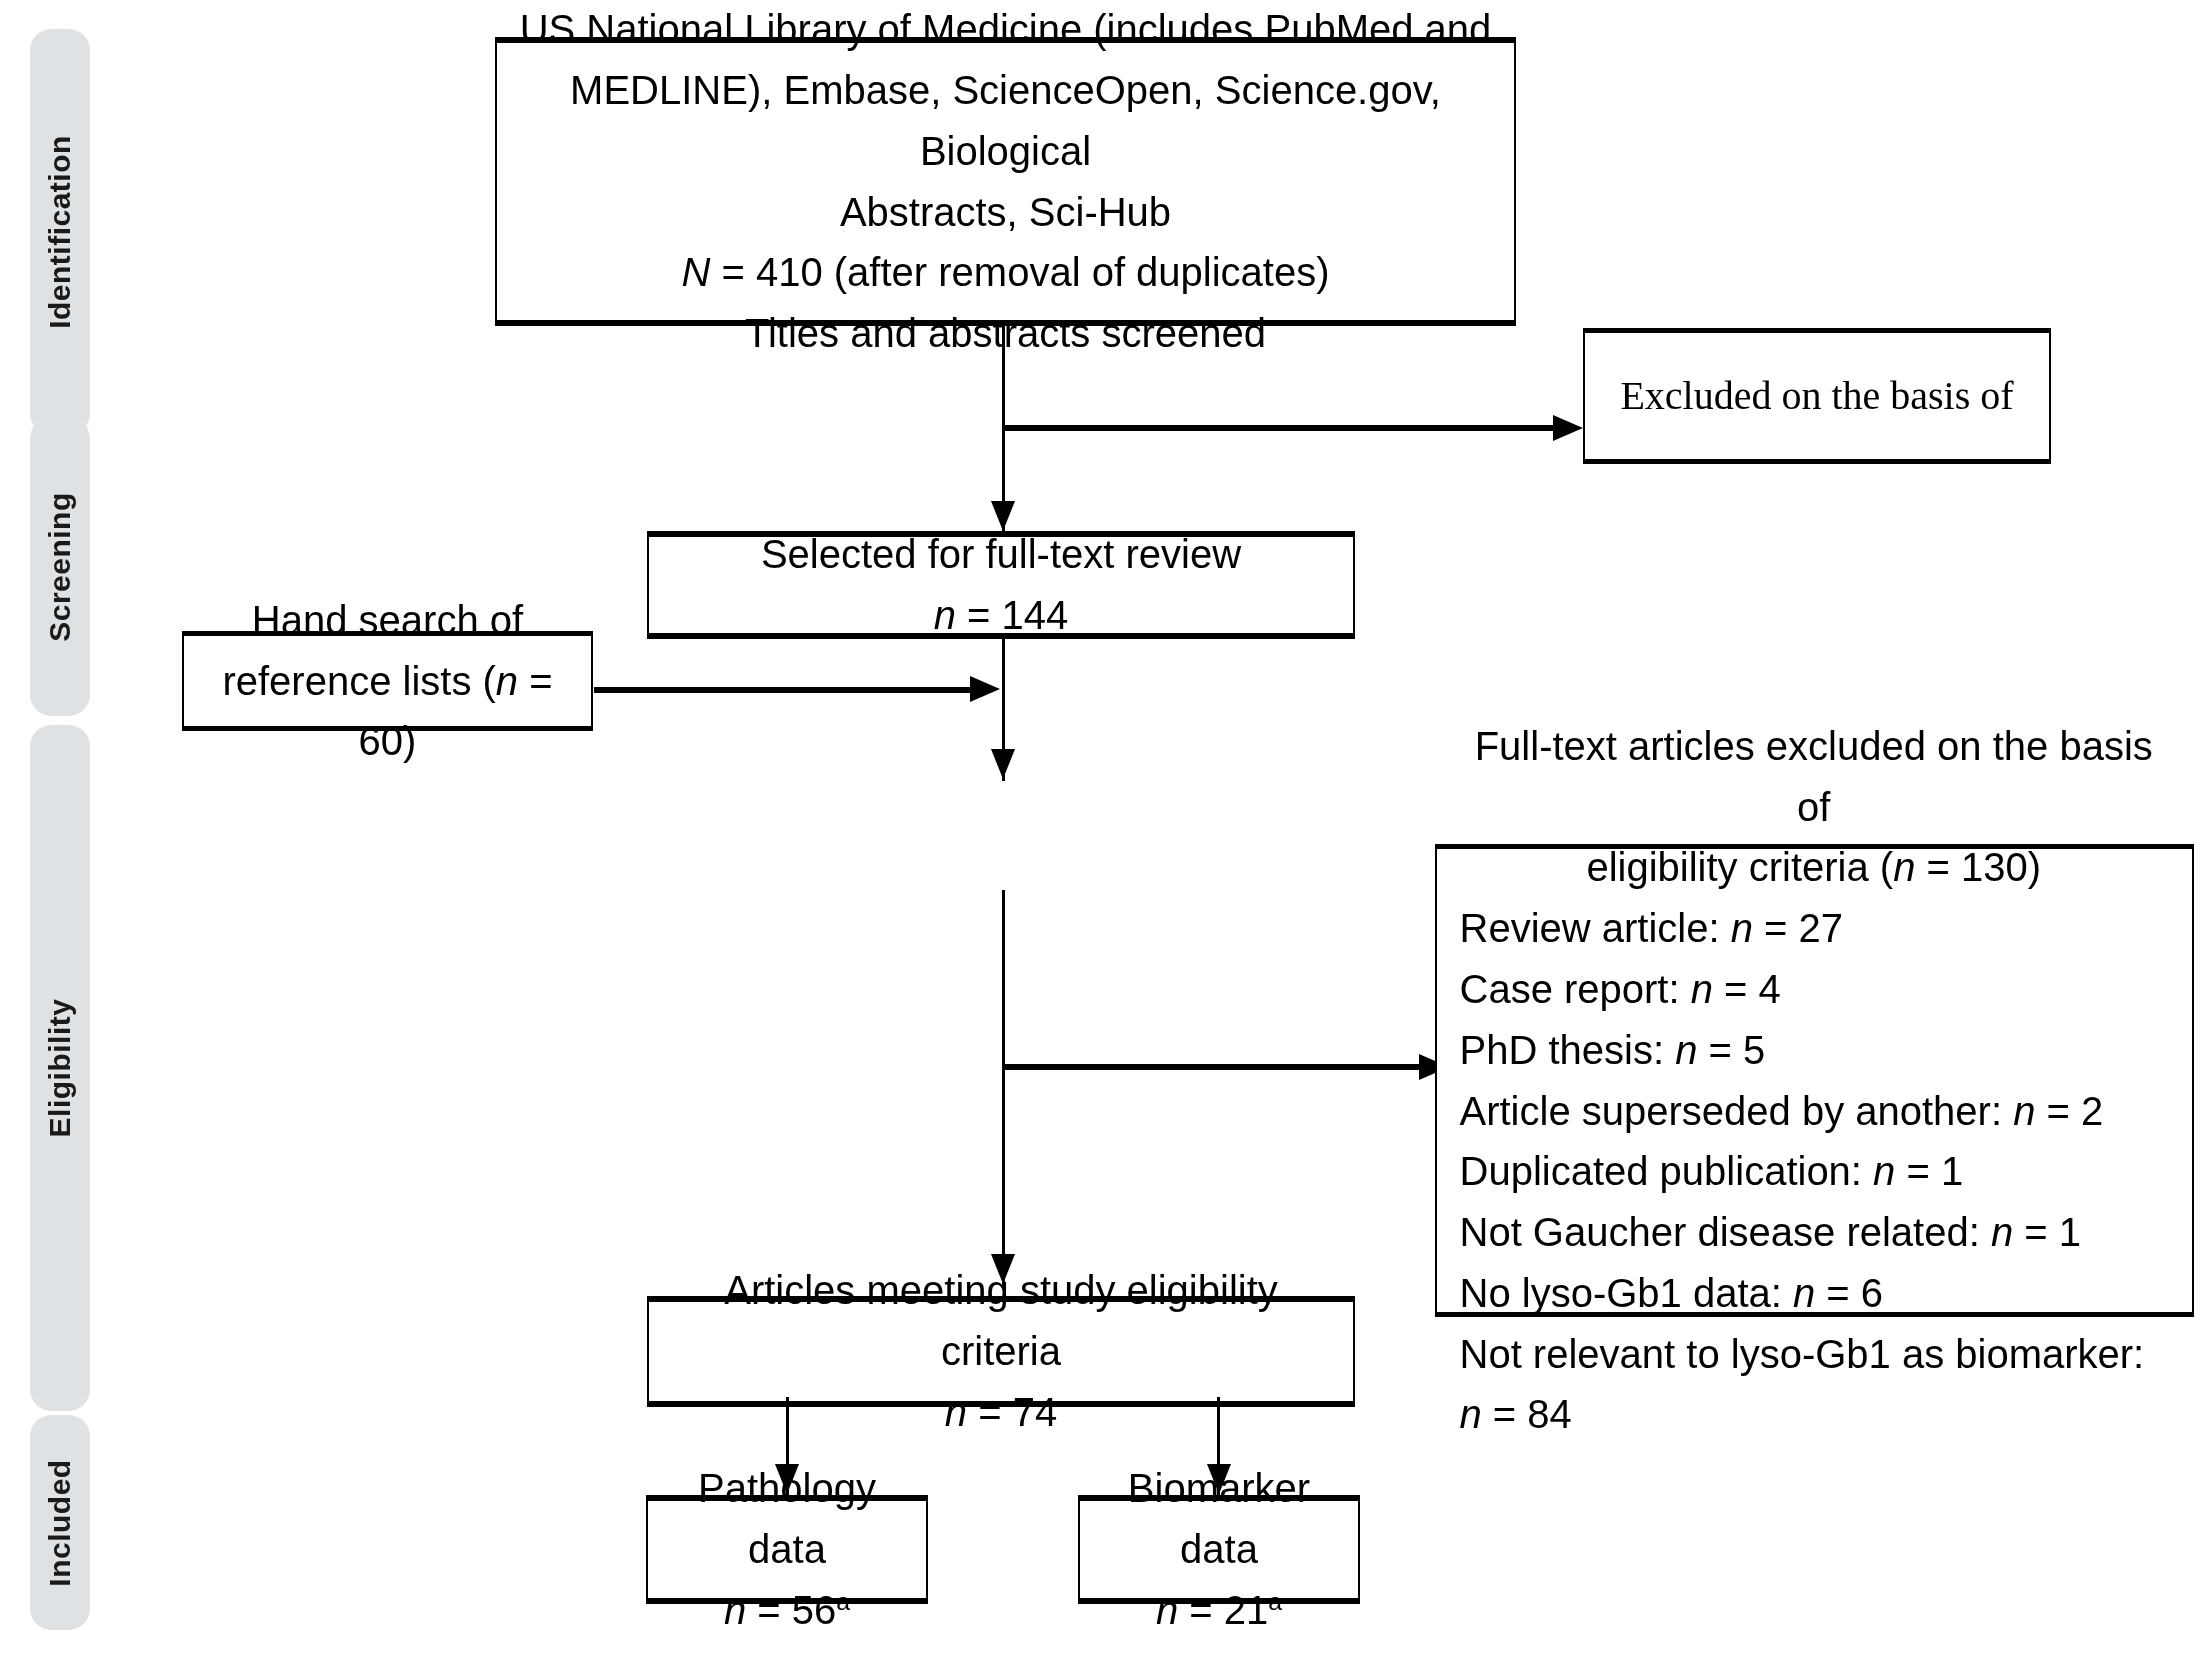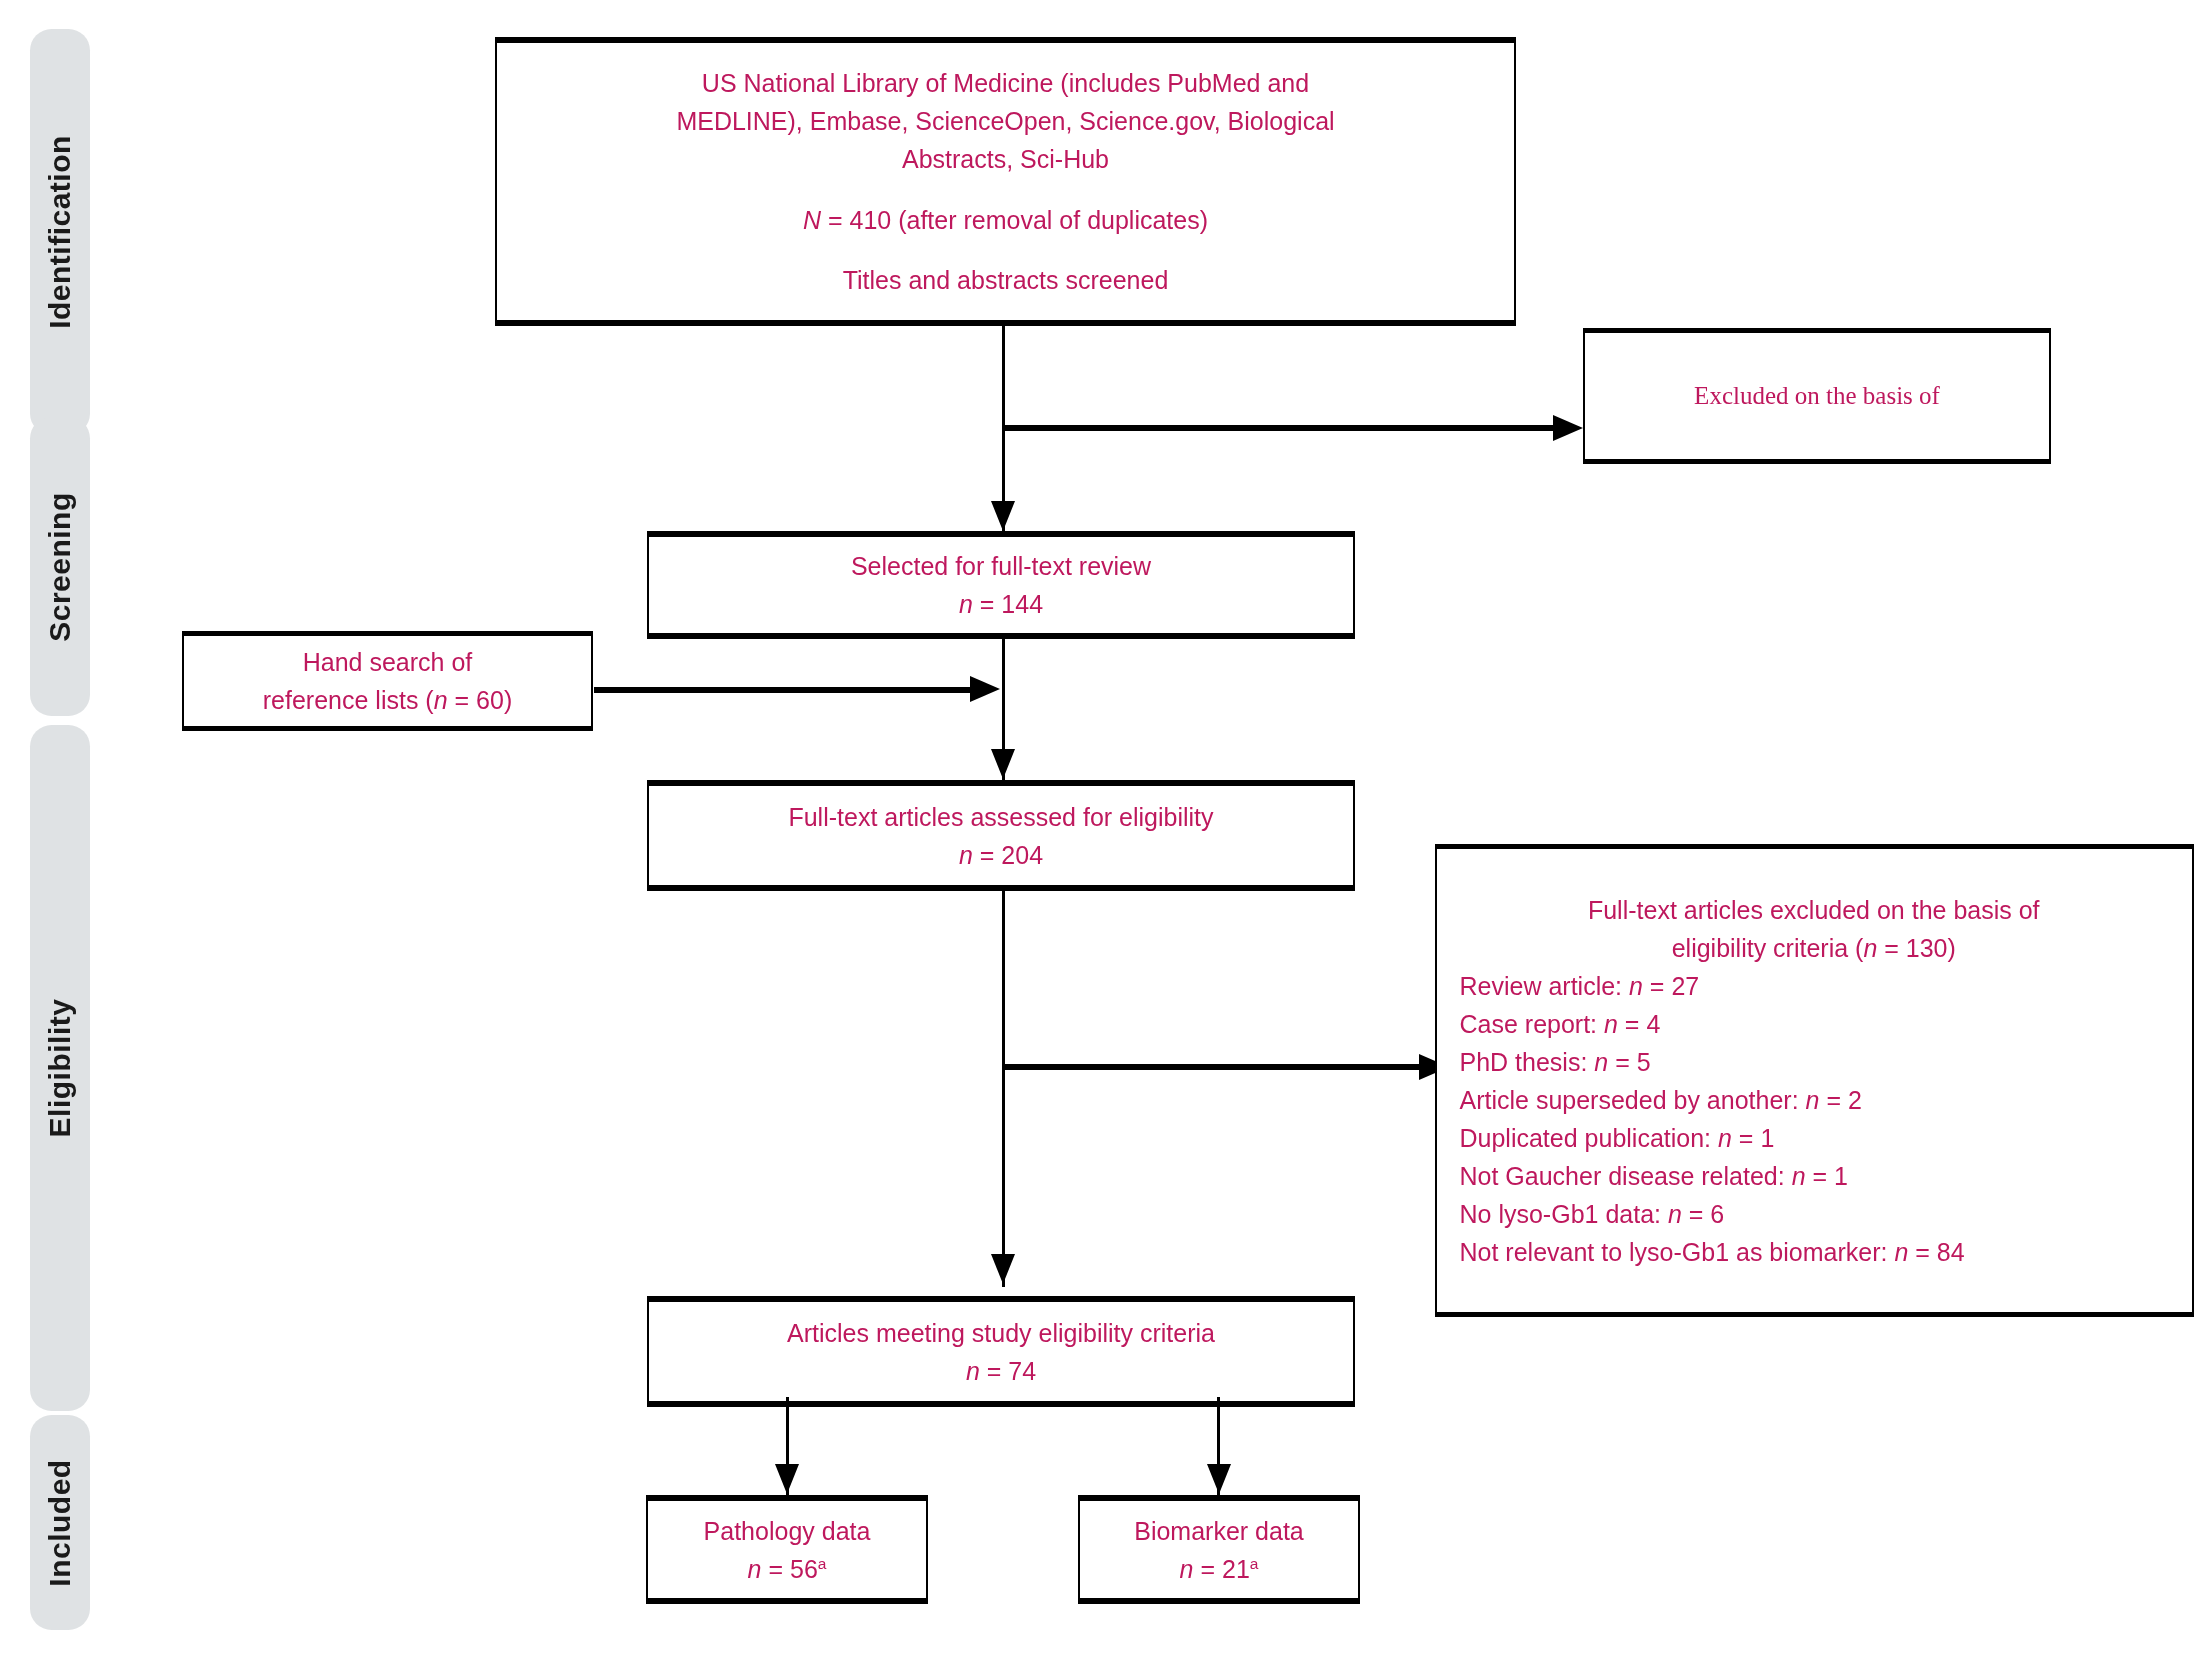--- a/index.html
+++ b/index.html
@@ -42,23 +42,23 @@
     position: absolute;
     box-sizing: border-box;
     background: #ffffff;
     border: 2.4px solid #000000;
     border-top-width: 6.9px;
     border-bottom-width: 6.9px;
     display: flex;
     flex-direction: column;
     align-items: center;
     justify-content: center;
-    font-size: 25px;
+    font-size: 40px;
     line-height: 1.52;
-    color: #be185d;
+    color: #000000;
     text-align: center;
     padding: 4.9px 12.7px;
   }
   .flow-box.thin-edge {
     border-top-width: 5.4px;
     border-bottom-width: 5.4px;
   }
   .flow-box .ln {
     display: block;
     width: 100%;
@@ -165,24 +165,20 @@
   <div class="arrow-down" style="left:991px; top:749px;"></div>
 
   <div class="flow-box thin-edge" style="left:182px; top:631px; width:411px; height:100px;">
     <span class="ln">Hand search of</span>
     <span class="ln"><span>reference lists (</span><em class="it">n</em><span> = 60)</span></span>
   </div>
 
   <div class="hline thick" style="left:594px; top:687px; width:378px;"></div>
   <div class="arrow-right" style="left:970px; top:676px;"></div>
 
-  <div class="flow-box" style="left:647px; top:780px; width:708px; height:111px;">
-    <span class="ln">Full-text articles assessed for eligibility</span>
-    <span class="ln"><em class="it">n</em><span> = 204</span></span>
-  </div>
 
   <div class="vline" style="left:1002px; top:890px; height:397px;"></div>
   <div class="arrow-down" style="left:991px; top:1254px;"></div>
   <div class="hline thick" style="left:1002px; top:1064px; width:419px;"></div>
   <div class="arrow-right" style="left:1419px; top:1054px;"></div>
 
   <div class="flow-box thin-edge left-align" style="left:1435px; top:844px; width:759px; height:473px; padding-left:22.5px; padding-right:24px;">
     <span class="ln hdr">Full-text articles excluded on the basis of</span>
     <span class="ln hdr"><span>eligibility criteria (</span><em class="it">n</em><span> = 130)</span></span>
 

